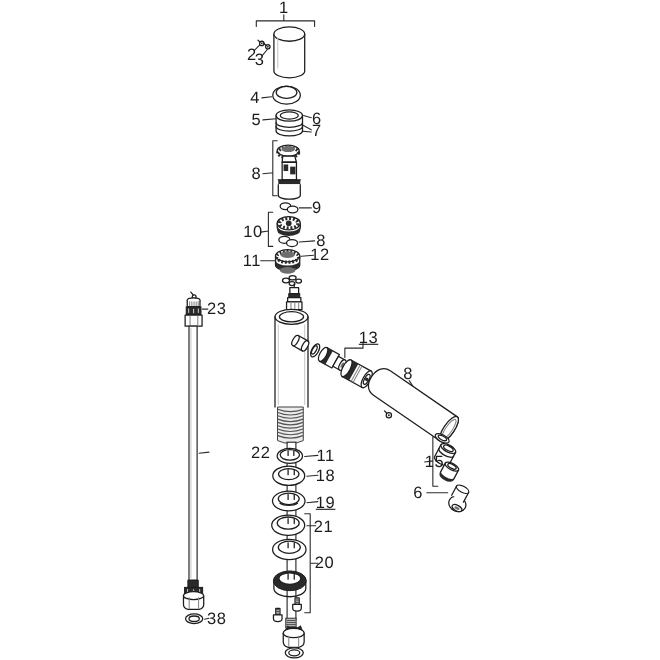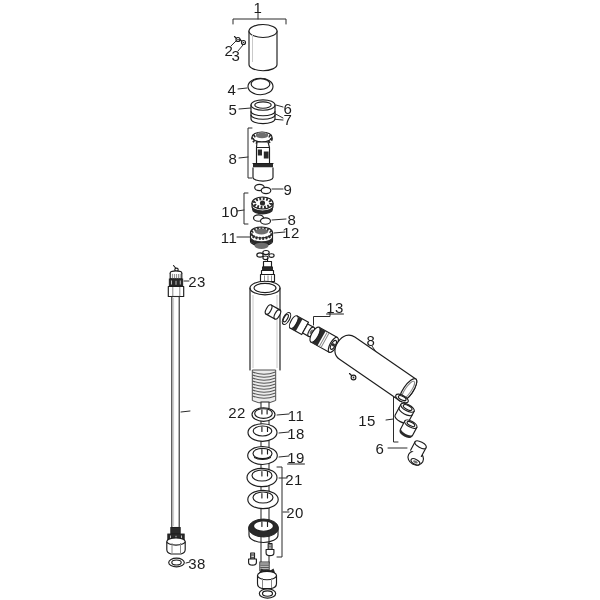--- a/index.html
+++ b/index.html
@@ -324,21 +324,21 @@
       <div class="callout" style="left: 288px; top: 108px;">6</div>
       <div class="callout" style="left: 288px; top: 119px;">7</div>
       <div class="callout" style="left: 233px; top: 158px;">8</div>
       <div class="callout" style="left: 288px; top: 189px;">9</div>
       <div class="callout" style="left: 230px; top: 211px;">10</div>
       <div class="callout" style="left: 292px; top: 219px;">8</div>
       <div class="callout" style="left: 229px; top: 237px;">11</div>
       <div class="callout" style="left: 291px; top: 232px;">12</div>
       <div class="callout" style="left: 335px; top: 307px; text-decoration: underline;">13</div>
       <div class="callout" style="left: 371px; top: 340px;">8</div>
-      <div class="callout" style="left: 367px; top: 420px; text-align: center;">15</div>
+      <div class="callout" style="left: 395px; top: 420px; text-align: center;">15</div>
       <div class="callout" style="left: 380px; top: 448px;">6</div>
       <div class="callout" style="left: 296px; top: 415px;">11</div>
       <div class="callout" style="left: 296px; top: 433px;">18</div>
       <div class="callout" style="left: 296px; top: 457px; text-decoration: underline;">19</div>
       <div class="callout" style="left: 294px; top: 479px;">21</div>
       <div class="callout" style="left: 295px; top: 512px;">20</div>
       <div class="callout" style="left: 197px; top: 412px; margin-left: 40px;">22</div>
       <div class="callout" style="left: 197px; top: 281px;">23</div>
       <div class="callout" style="left: 197px; top: 563px;">38</div>
     </div>

